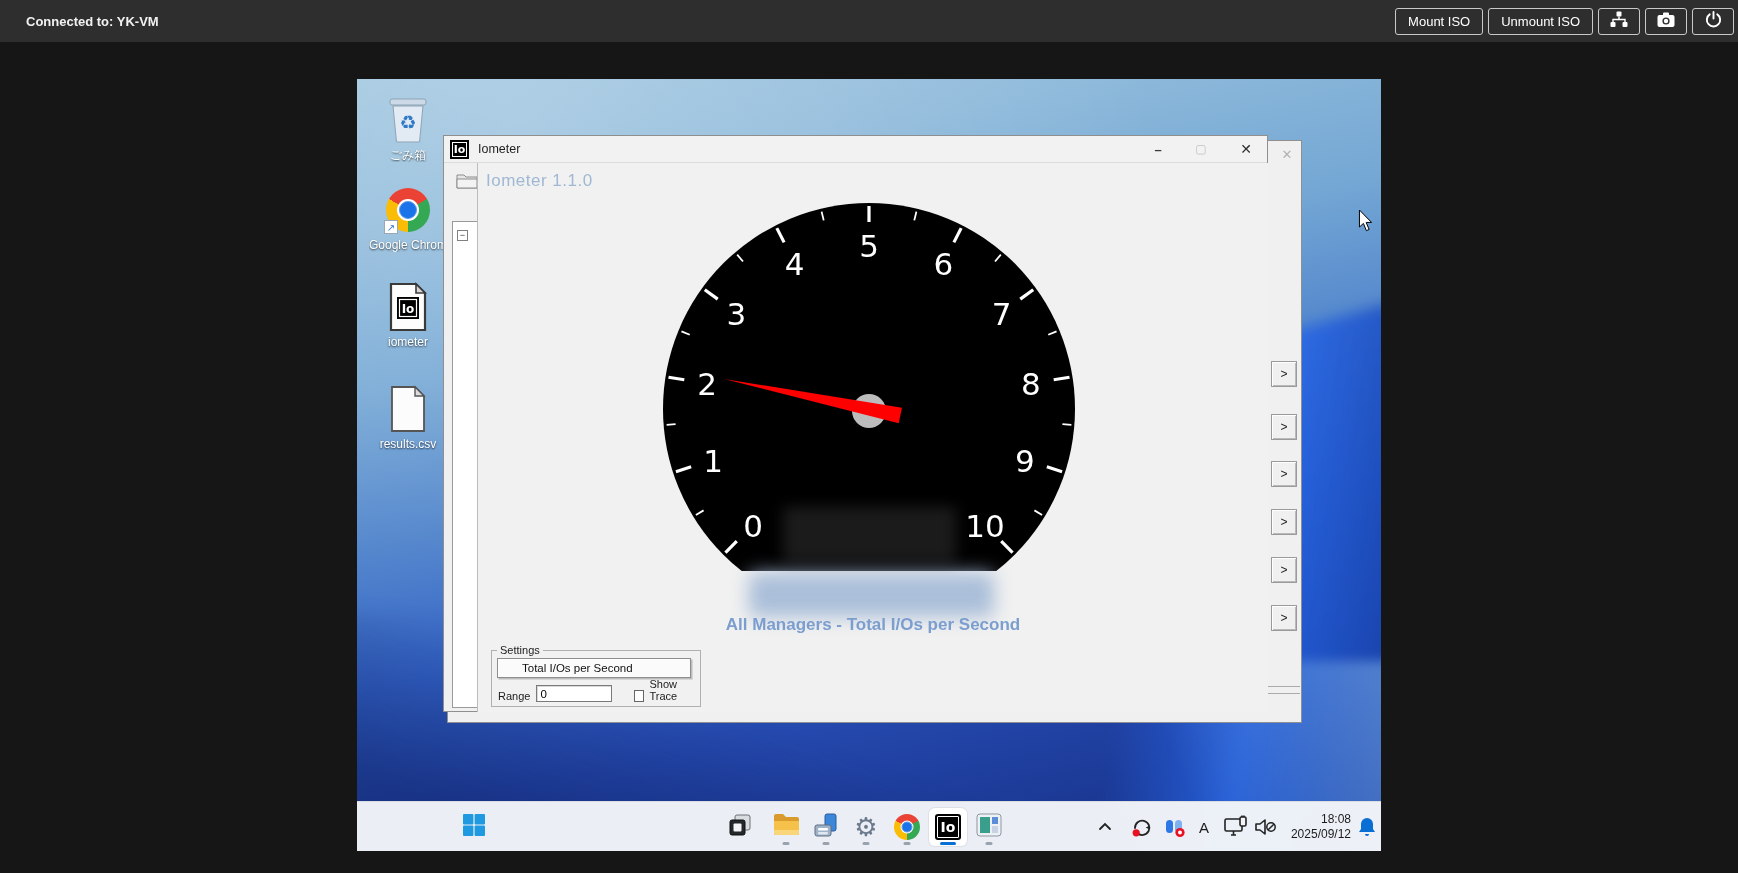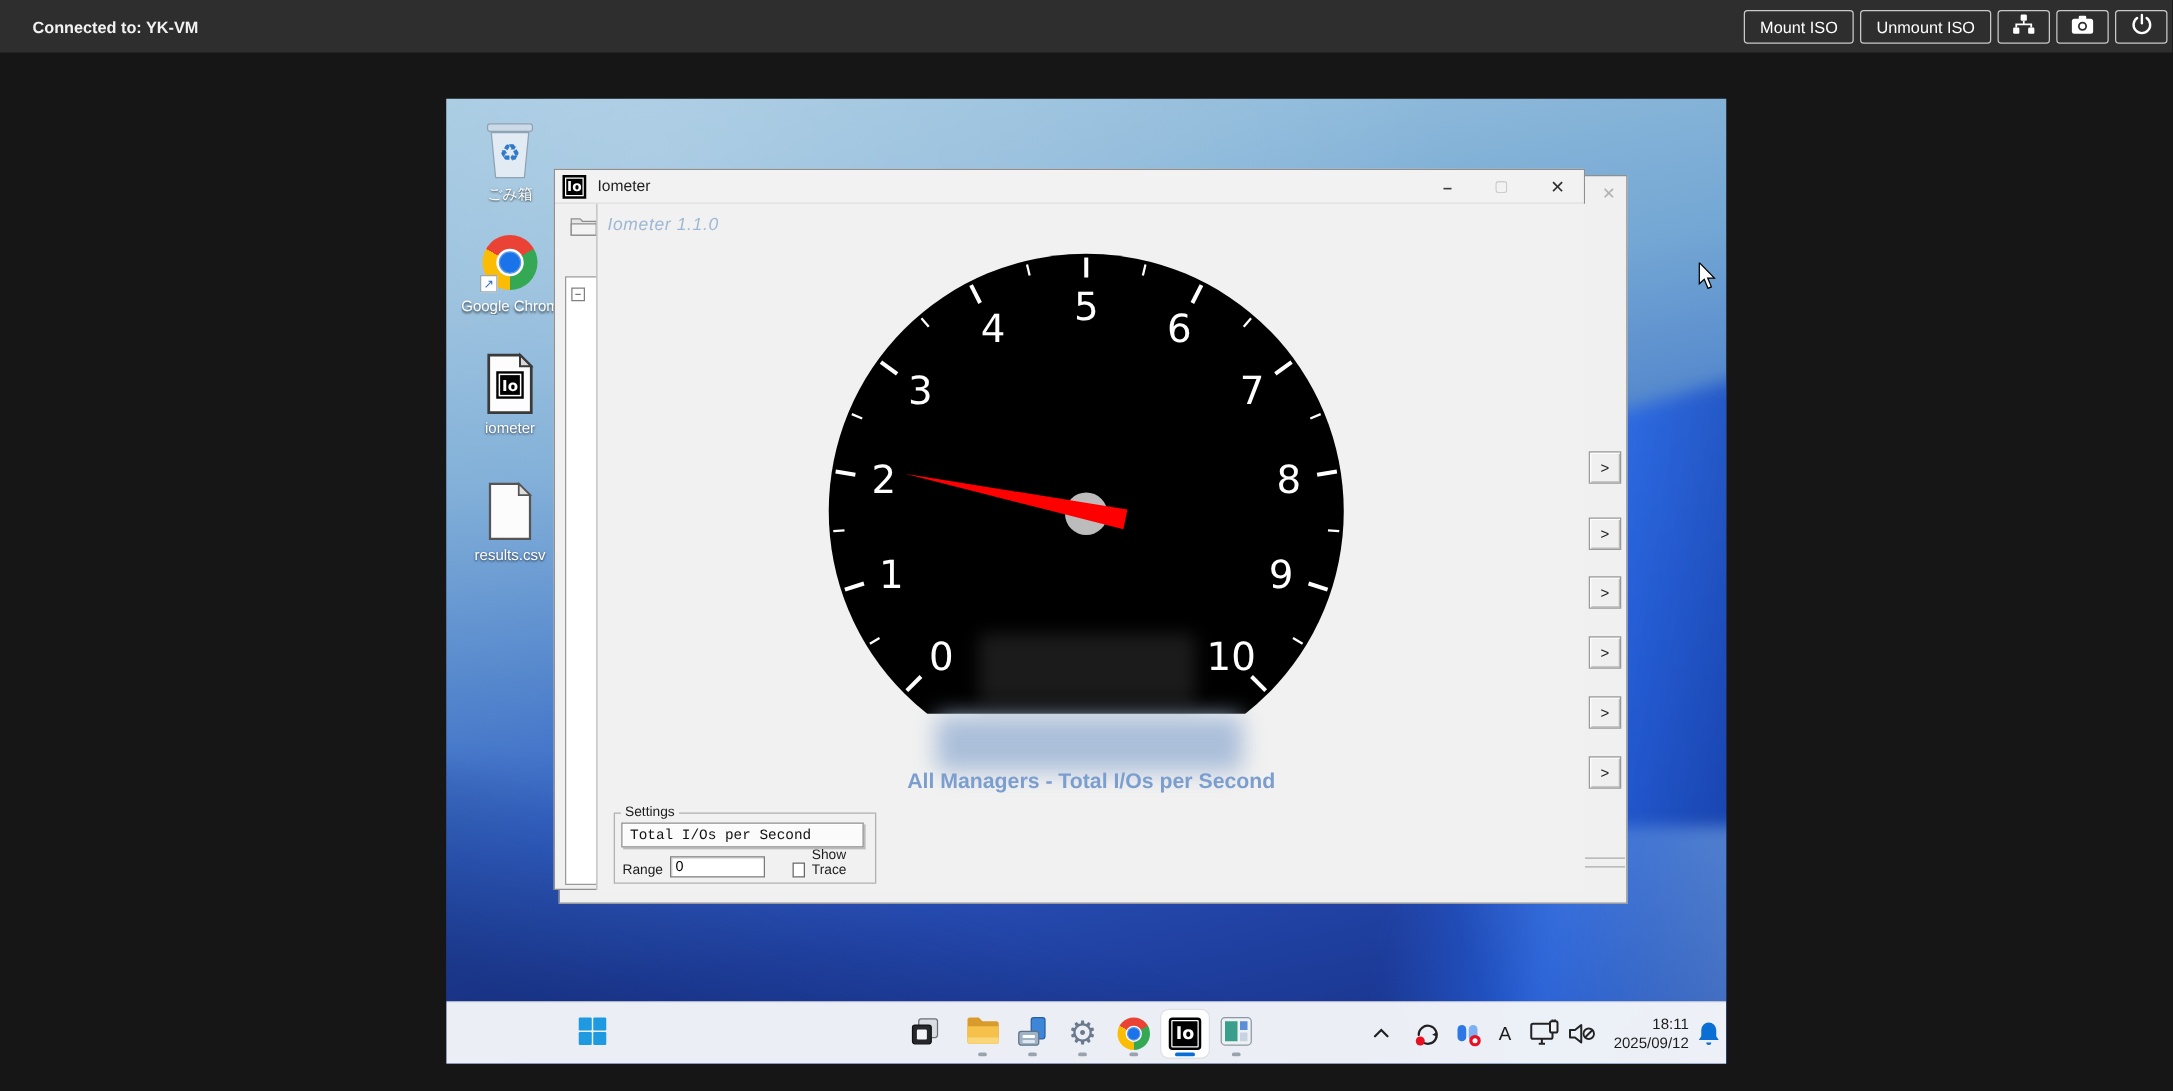--- a/index.html
+++ b/index.html
@@ -75,40 +75,40 @@
   .tb-close { left:787px; color:#2e2e2e; font-size:14px; }
   .toolbar-folder { position:absolute; left:12px; top:36px; }
   .tree-panel { position:absolute; left:8px; top:85px; width:27px; height:487px; background:#fff;
                 border:1px solid #9a9a9a; }
   .tree-node { position:absolute; left:4px; top:8px; width:11px; height:11px; border:1px solid #808080;
                background:#fff; font-size:9px; line-height:9px; text-align:center; color:#333; }
 
   
   .win-gauge { left:120px; top:84px; width:791px; height:549px; background:#f1f1f1;
                border:none; border-left:1px solid #bcbcbc; }
-  .version { position:absolute; left:8px; top:8px; font-size:14px; font-style:italic;
+  .version { position:absolute; left:8px; top:8px; font-size:17px; 
              color:#9fb8d4; letter-spacing:.5px; }
   .gauge-wrap { position:absolute; left:176px; top:31px; width:430px; height:377px; overflow:hidden; }
   .blur-dark { position:absolute; left:305px; top:344px; width:173px; height:55px;
                background:rgba(28,28,28,.97); filter:blur(7px); border-radius:4px; }
   .blur-blue { position:absolute; left:271px; top:410px; width:245px; height:44px;
                background:rgba(166,188,216,.95); filter:blur(9px); border-radius:6px; }
   .gauge-caption { position:absolute; left:0; top:452px; width:100%; text-align:center;
                    font-size:17px; font-weight:bold; color:#7b9ecf; }
 
   fieldset.group { position:absolute; border:1px solid #b0b0b0; background:#f1f1f1;
                    font-size:11px; color:#1c1c1c; }
   fieldset.group legend { font-size:11px; padding:0 3px; margin-left:5px; }
   .fs-settings { left:13px; top:481px; width:210px; height:63px; }
   .fs-test { left:598px; top:488px; width:184px; height:56px; }
   .btn3d { background:#f4f4f4; border:1px solid #8e8e8e;
            box-shadow:inset 1px 1px 0 #fff, 1.5px 1.5px 0 rgba(0,0,0,.22);
            font-size:11.5px; color:#111; font-family:"Liberation Sans",sans-serif; cursor:pointer; }
   .metric-btn { position:absolute; left:5px; top:2px; width:194px; height:20px; text-align:left;
-                padding-left:6px; background:#fbfbfb;font-family:Liberation Mono, monospace; }
+                padding-left:24px; background:#fbfbfb; }
   .range-row { position:absolute; left:6px; top:28px; width:198px; height:18px; display:flex; align-items:flex-end; }
   .range-input { width:76px; height:17px; border:1px solid #7a7a7a; font-size:11.5px; padding-left:3px;
                  margin-left:6px; background:#fff; box-shadow:inset 1px 1px 0 #d9d9d9; }
   .chk { width:12px; height:12px; border:1px solid #666; background:#fff; margin-left:22px; }
   .chk-lbl { margin-left:5px; }
   .next-btn { position:absolute; left:8px; top:4px; width:74px; height:24px; color:#9f9f9f; }
   .stop-btn { position:absolute; left:96px; top:4px; width:74px; height:24px; }
 
   
   .taskbar { position:absolute; left:0; top:722px; width:1024px; height:50px;
@@ -424,21 +424,21 @@
       </div>
       <div class="tray" style="left:896px;">
         <svg width="24" height="24" viewBox="0 0 24 24">
             <path d="M3 9 h4 l5-4 v14 l-5-4 h-4 z" fill="none" stroke="#222" stroke-width="1.6" stroke-linejoin="round"></path>
             <circle cx="18" cy="12" r="4.2" fill="none" stroke="#222" stroke-width="1.5"></circle>
             <path d="M15.2 14.8 L20.8 9.2" stroke="#222" stroke-width="1.5"></path>
           </svg>
       </div>
       <div class="tray" style="left:928px;">
         <div class="clock" style="width:66px;">
-          <div>18:11</div>
+          <div>18:08</div>
           <div>2025/09/12</div>
         </div>
       </div>
       <div class="tray" style="left:1000px;">
         <svg width="20" height="22" viewBox="0 0 20 22">
             <path d="M10 2 a6 6 0 0 1 6 6 v5 l2 3 h-16 l2-3 v-5 a6 6 0 0 1 6-6 z" fill="#0a6fd4"></path>
             <path d="M8 18 a2 2 0 0 0 4 0" fill="#0a6fd4"></path>
           </svg>
       </div>
     </div>

